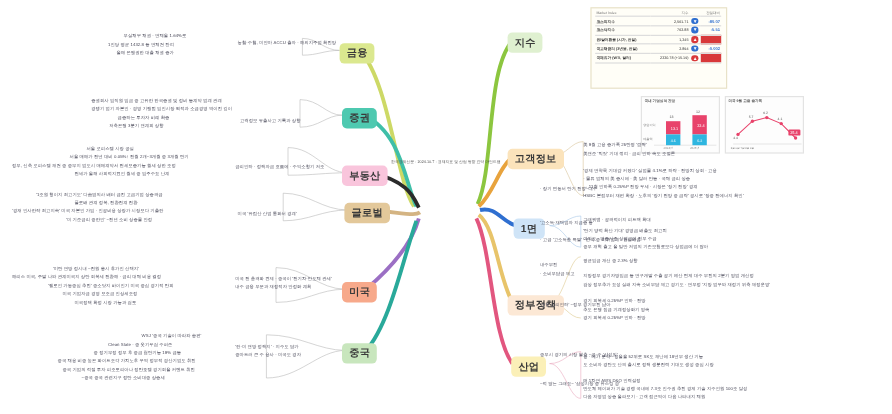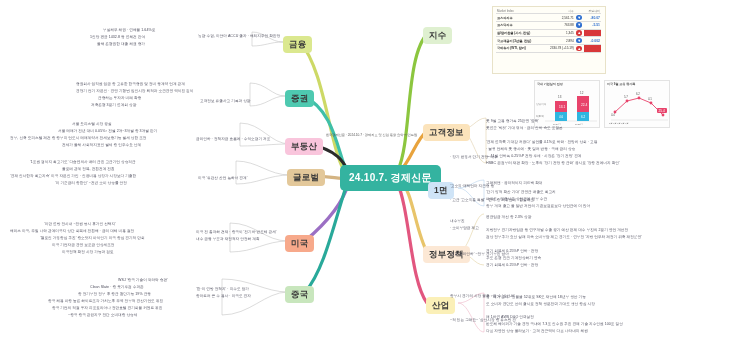--- a/index.html
+++ b/index.html
@@ -65,21 +65,20 @@
     <path d="M290,175 C268,175 258,161 236,161 L236,184 C258,184 268,175 290,175" stroke="#b9b9b9" stroke-width=".5" fill="none"></path>
     <path d="M288,241 C265,241 255,223 230,223 L230,252 C255,252 265,241 288,241" stroke="#b9b9b9" stroke-width=".5" fill="none"></path>
     <path d="M288,292 C265,292 250,279 222,279 L222,315 C250,315 265,292 288,292" stroke="#b9b9b9" stroke-width=".5" fill="none"></path>
 
     <path d="M460,130 C472,130 476,118 486,118 L486,163 C476,163 472,130 460,130" stroke="#d8c49a" stroke-width=".5" fill="none"></path>
     <path d="M458,188 C470,188 474,180 484,180 L484,206 C474,206 470,188 458,188" stroke="#a8c8e8" stroke-width=".5" fill="none"></path>
     <path d="M458,252 C470,252 474,214 484,214 M458,252 C470,252 474,265 484,265" stroke="#ddc98f" stroke-width=".5" fill="none"></path>
     <path d="M458,303 C470,303 474,293 484,293 L484,332 C474,332 470,303 458,303" stroke="#eaa8bd" stroke-width=".5" fill="none"></path>
   </svg>
 
-  <div class="center" style="left:340px; top:165px;">24.10.7. 경제신문</div>
 
   <div class="node" style="left:283px; top:36px; background:#dbe88f;">금융</div>
   <div class="node" style="left:285px; top:90px; background:#4ec9b0;">증권</div>
   <div class="node" style="left:285px; top:138px; background:#f9c5dc;">부동산</div>
   <div class="node" style="left:287px; top:169px; background:#e3c89a;">글로벌</div>
   <div class="node" style="left:285px; top:235px; background:#f7a98b;">미국</div>
   <div class="node" style="left:285px; top:286px; background:#c8e6bd;">중국</div>
 
   <div class="node" style="left:423px; top:27px; background:#dff0d0;">지수</div>
   <div class="node" style="left:423px; top:124px; background:#fbe3bb;">고객정보</div>

